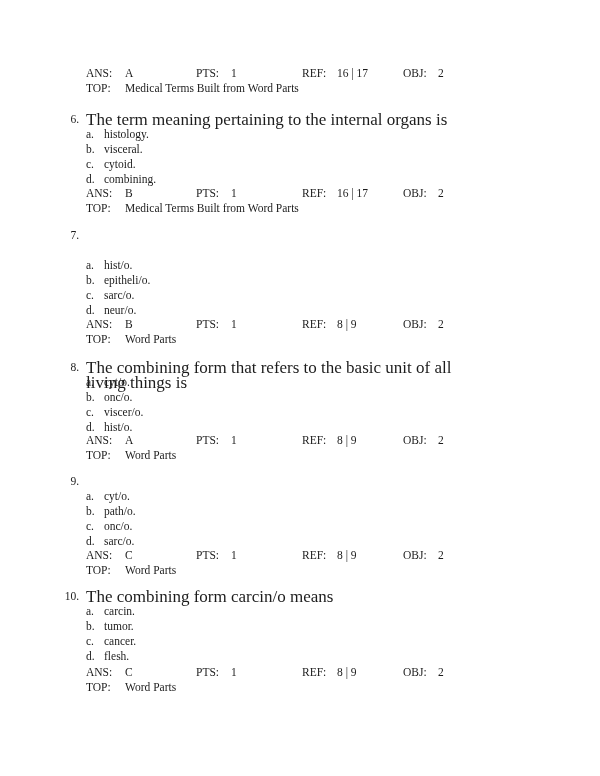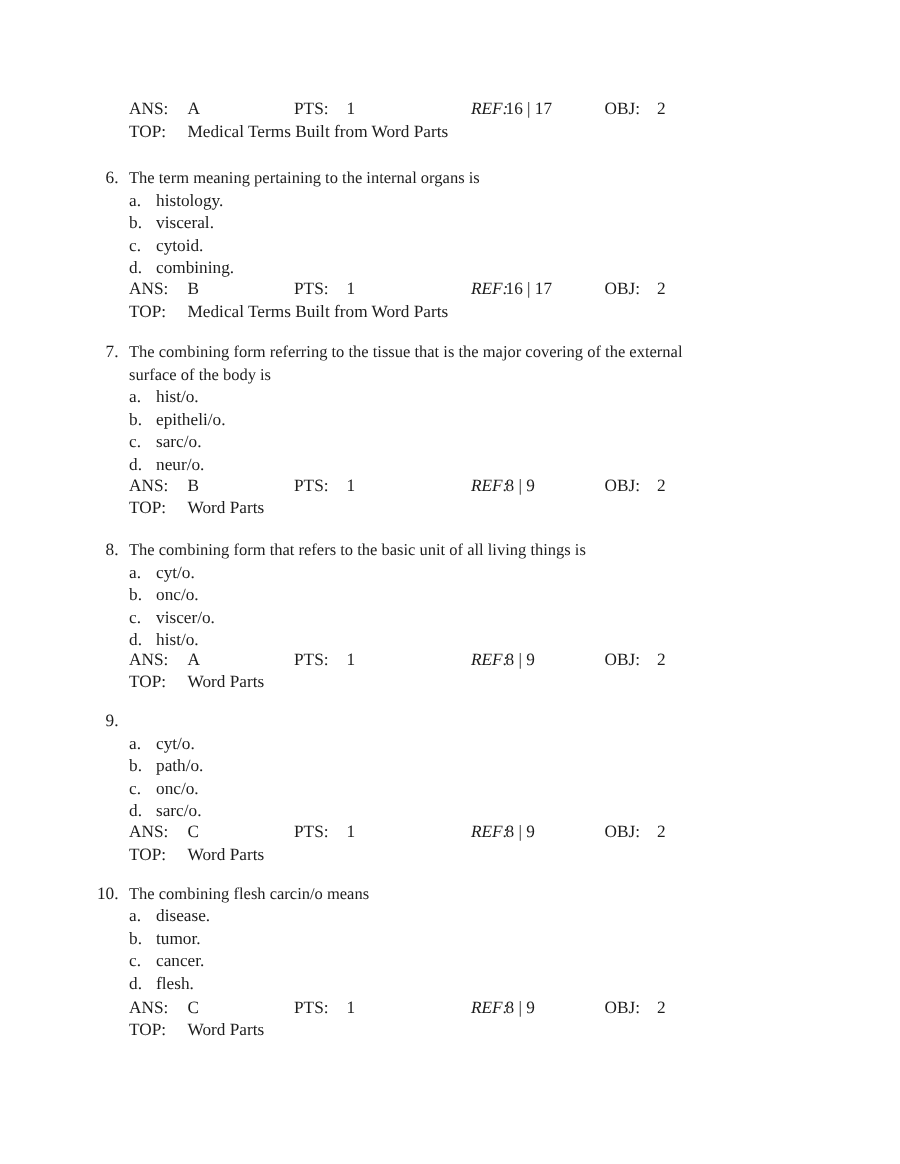--- a/index.html
+++ b/index.html
@@ -38,21 +38,21 @@
     font-size: 11.5px;
     line-height: 15px;
   }
   .m-lab   { position: absolute; }
   .m-val   { position: absolute; }
 
   .c-ans-lab { left: 86px; }
   .c-ans-val { left: 125px; }
   .c-pts-lab { left: 196px; }
   .c-pts-val { left: 231px; }
-  .c-ref-lab { left: 314px; font-style: italic; }
+  .c-ref-lab { left: 302px; }
   .c-ref-val { left: 337px; }
   .c-obj-lab { left: 403px; }
   .c-obj-val { left: 438px; }
   .c-top-lab { left: 86px; }
   .c-top-val { left: 125px; }
 
   
   .q-block {
     position: absolute;
     left: 0;
@@ -69,21 +69,21 @@
     width: 27px;
     text-align: right;
     font-size: 11.5px;
     line-height: 15px;
   }
   .q-text {
     position: absolute;
     left: 86px;
     top: 0;
     width: 400px;
-    font-size: 11px;
+    font-size: 17px;
     line-height: 15px;
     text-align: left;
   }
   .q-options {
     position: absolute;
     left: 0;
     width: 600px;
   }
   .opt {
     position: relative;
@@ -159,21 +159,20 @@
           <span class="m-val c-obj-val">2</span>
         </div>
         <div class="meta-line">
           <span class="m-lab c-top-lab">TOP:</span>
           <span class="m-val c-top-val">Medical Terms Built from Word Parts</span>
         </div>
       </div>
       <div class="q-block" style="top: 228px;">
         <div class="q-head" style="height: 30px;">
           <span class="q-num">7.</span>
-          <span class="q-text">The combining form referring to the tissue that is the major covering of the external surface of the body is</span>
         </div>
         <div class="q-options" style="top: 30px; position: absolute;">
           <div class="opt">
             <span class="opt-letter">a.</span>
             <span class="opt-text">hist/o.</span>
           </div>
           <div class="opt">
             <span class="opt-letter">b.</span>
             <span class="opt-text">epitheli/o.</span>
           </div>
@@ -278,26 +277,26 @@
           <span class="m-val c-obj-val">2</span>
         </div>
         <div class="meta-line">
           <span class="m-lab c-top-lab">TOP:</span>
           <span class="m-val c-top-val">Word Parts</span>
         </div>
       </div>
       <div class="q-block" style="top: 589px;">
         <div class="q-head" style="height: 15px;">
           <span class="q-num">10.</span>
-          <span class="q-text">The combining flesh carcin/o means</span>
+          <span class="q-text">The combining form carcin/o means</span>
         </div>
         <div class="q-options" style="top: 15px; position: absolute;">
           <div class="opt">
             <span class="opt-letter">a.</span>
-            <span class="opt-text">disease.</span>
+            <span class="opt-text">carcin.</span>
           </div>
           <div class="opt">
             <span class="opt-letter">b.</span>
             <span class="opt-text">tumor.</span>
           </div>
           <div class="opt">
             <span class="opt-letter">c.</span>
             <span class="opt-text">cancer.</span>
           </div>
           <div class="opt">

